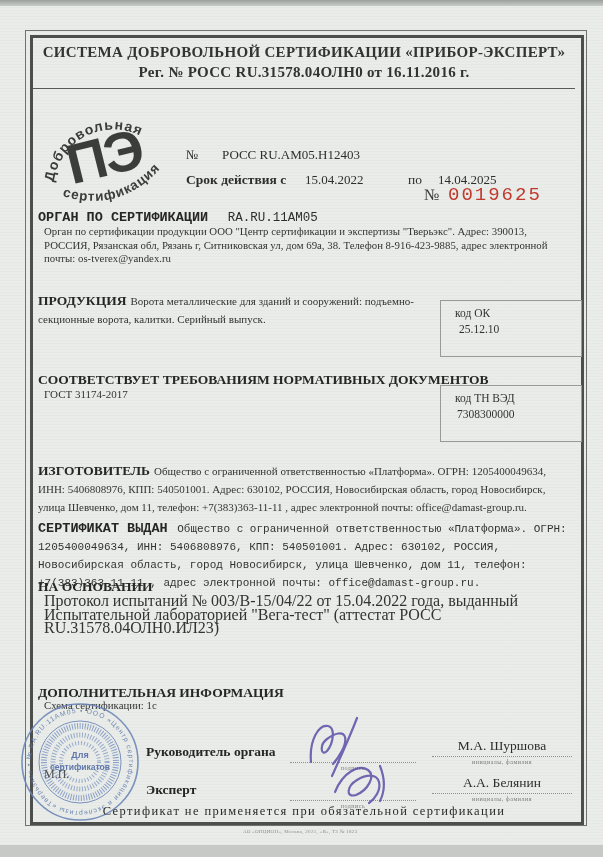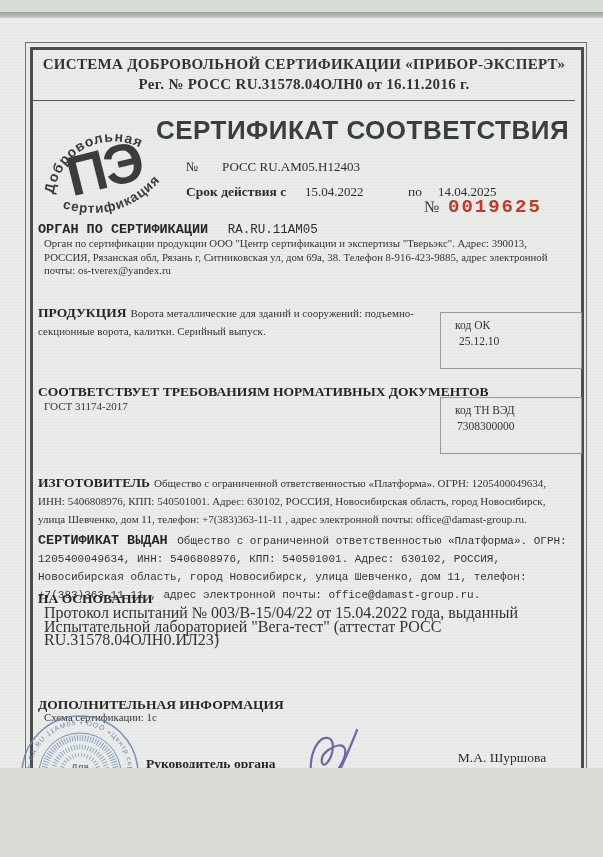--- a/index.html
+++ b/index.html
@@ -1,39 +1,39 @@
 <!DOCTYPE html>
 <html><head>
 <meta charset="utf-8">
 <style>
   html,body{margin:0;padding:0;}
   body{background:#d8dad6;font-family:"Liberation Serif", serif;}
   .page{
-    position:relative;width:603px;height:756px;margin:12px auto;overflow:hidden;
+    position:relative;width:603px;height:857px;margin:0 auto;overflow:hidden;
     background:#e9ece8;
     background-image:repeating-linear-gradient(0deg, rgba(175,188,182,.07) 0 1px, transparent 1px 3px);
     color:#2e2e2e;
   }
   .scan-top{position:absolute;left:0;top:0;width:100%;height:6px;background:linear-gradient(#9aa09e,#c9ccc8);}
   .scan-bottom{position:absolute;left:0;top:845px;width:100%;height:12px;background:#c6c9c5;}
   .frame-outer{position:absolute;left:25px;top:30px;width:560px;height:794px;border:1px solid #6f726f;}
   .frame-inner{position:absolute;left:30px;top:35px;width:548px;height:784px;border:3px solid #4c4e4c;}
   .hdr-divider{position:absolute;left:33px;top:88px;width:542px;height:1px;background:#585a58;}
   .abs{position:absolute;}
   .hdr-line{left:40px;width:528px;text-align:center;font-weight:bold;font-size:15px;letter-spacing:.3px;color:#333;}
   .doc-title{left:150px;top:103px;width:425px;text-align:center;
     font-family:"Liberation Sans", sans-serif;font-weight:bold;font-size:26px;color:#3d3d3d;letter-spacing:.5px;}
   .serif13{font-size:13px;}
   .lbl{font-weight:bold;font-size:13.5px;color:#262626;}
   .body-text{font-size:10.8px;line-height:13.5px;color:#333;}
   .code-box{border:1px solid #979a97;padding:4px 14px;font-size:11.5px;line-height:16px;color:#333;background:transparent;}
   .sig-line{border-bottom:1px dotted #8d908d;height:0;}
   .tiny-label{font-size:6px;color:#7a7d7a;letter-spacing:.5px;text-align:center;}
   .name{font-size:13.5px;color:#2d2d2d;text-align:center;}
-  .red-num{font-family:"Liberation Mono", monospace;font-weight:bold;font-size:19px;color:#c2382c;letter-spacing:2px;}
+  .red-num{font-family:"Liberation Mono", monospace;font-weight:normal;font-size:19px;color:#c2382c;letter-spacing:2px;}
   .bottom-note{font-size:12.5px;letter-spacing:1.4px;color:#2b2b2b;text-align:center;}
   .print-info{font-size:5px;color:#8b8e8b;letter-spacing:.3px;}
   svg{overflow:visible;display:block;}
 </style>
 </head>
 <body>
 
 <div class="page">
   <div class="scan-top"></div>
   <div class="scan-bottom"></div>
@@ -55,21 +55,20 @@
           <textPath href="#arcTop" startOffset="7%">Добровольная</textPath>
         </text>
         <text x="74" y="82" text-anchor="middle" font-family="Liberation Sans, sans-serif" font-size="56" font-weight="bold" letter-spacing="-2">ПЭ</text>
         <text font-family="Liberation Sans, sans-serif" font-size="13.5" font-weight="bold" letter-spacing="1">
           <textPath href="#arcBot" startOffset="9%">сертификация</textPath>
         </text>
       </g>
     </svg>
   </div>
 
-  <div class="abs doc-title">СЕРТИФИКАТ СООТВЕТСТВИЯ</div>
 
   <div class="abs serif13" style="left:186px;top:147px;">№</div>
   <div class="abs serif13" style="left:222px;top:147px;">РОСС RU.AM05.H12403</div>
 
   <div class="abs" style="left:186px;top:172px;font-weight:bold;font-size:13.5px;">Срок действия  с</div>
   <div class="abs serif13" style="left:305px;top:172px;">15.04.2022</div>
   <div class="abs" style="left:408px;top:172px;font-weight:normal;font-size:13.5px;">по</div>
   <div class="abs serif13" style="left:438px;top:172px;">14.04.2025</div>
 
   <div class="abs" style="left:424px;top:186px;font-size:16px;color:#3a3a3a;">№</div>

